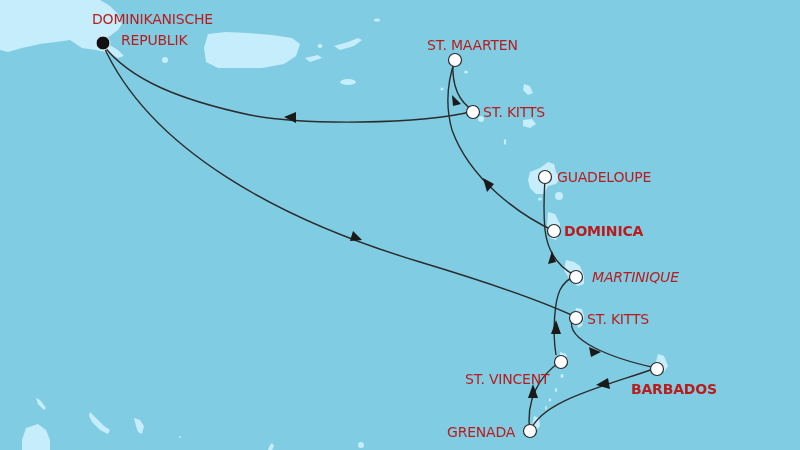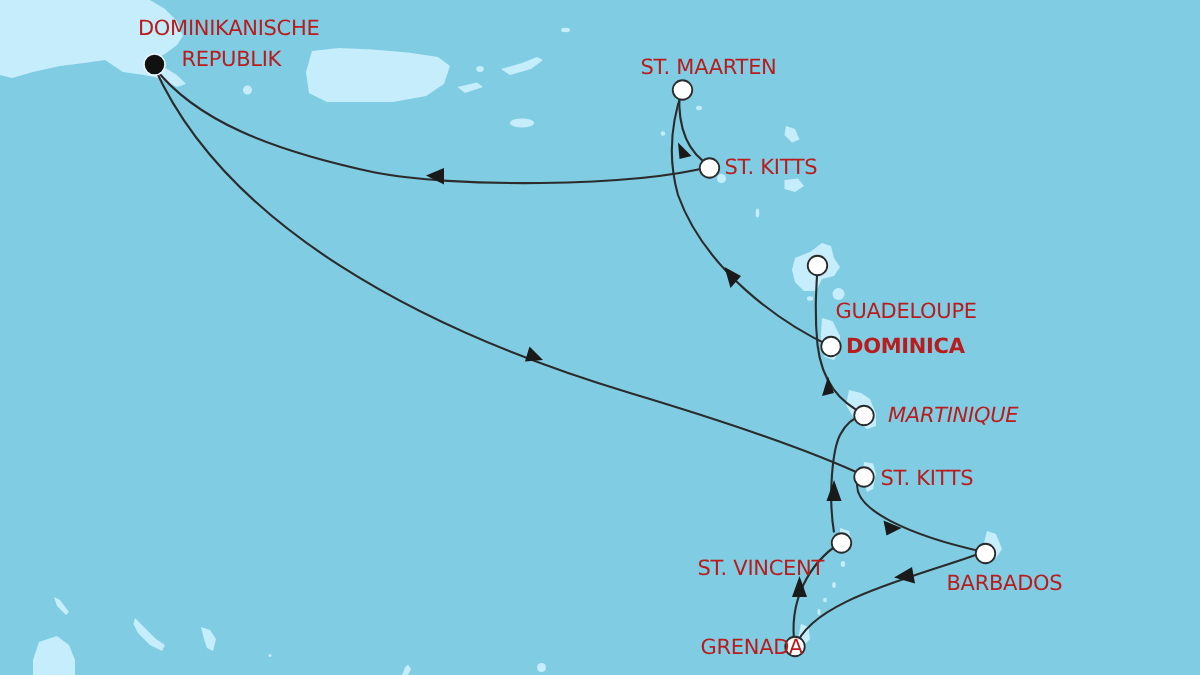--- a/index.html
+++ b/index.html
@@ -105,19 +105,19 @@
     <circle cx="561" cy="362" r="6.5" fill="#ffffff"></circle>
     <circle cx="657" cy="369" r="6.5" fill="#ffffff"></circle>
     <circle cx="530" cy="431" r="6.5" fill="#ffffff"></circle>
   </g>
 </svg>
 
 <div class="label" style="left:92px;top:11px;">DOMINIKANISCHE</div>
 <div class="label" style="left:121px;top:32px;">REPUBLIK</div>
 <div class="label" style="left:427px;top:37px;">ST. MAARTEN</div>
 <div class="label" style="left:483px;top:104px;">ST. KITTS</div>
-<div class="label" style="left:557px;top:169px;margin-top:31px;">GUADELOUPE</div>
+<div class="label" style="left:557px;top:169px;">GUADELOUPE</div>
 <div class="label" style="left:564px;top:223px;font-weight:bold;">DOMINICA</div>
 <div class="label" style="left:592px;top:269px;font-style:italic;">MARTINIQUE</div>
 <div class="label" style="left:587px;top:311px;">ST. KITTS</div>
 <div class="label" style="left:465px;top:347px;margin-top:24px;">ST. VINCENT</div>
-<div class="label" style="left:631px;top:381px;">BARBADOS</div>
-<div class="label" style="left:447px;top:424px;margin-left:20px;">GRENADA</div>
+<div class="label" style="left:631px;top:381px;font-weight:bold;">BARBADOS</div>
+<div class="label" style="left:447px;top:424px;">GRENADA</div>
 
 </body></html>

